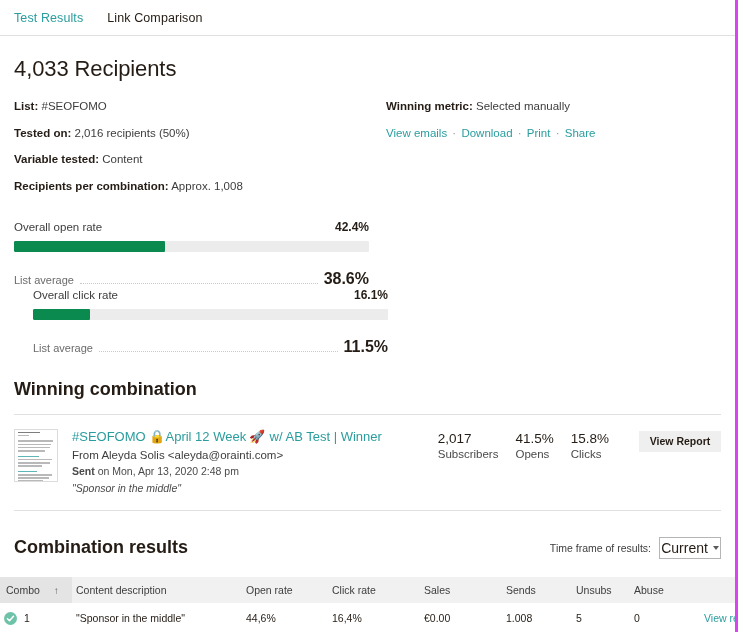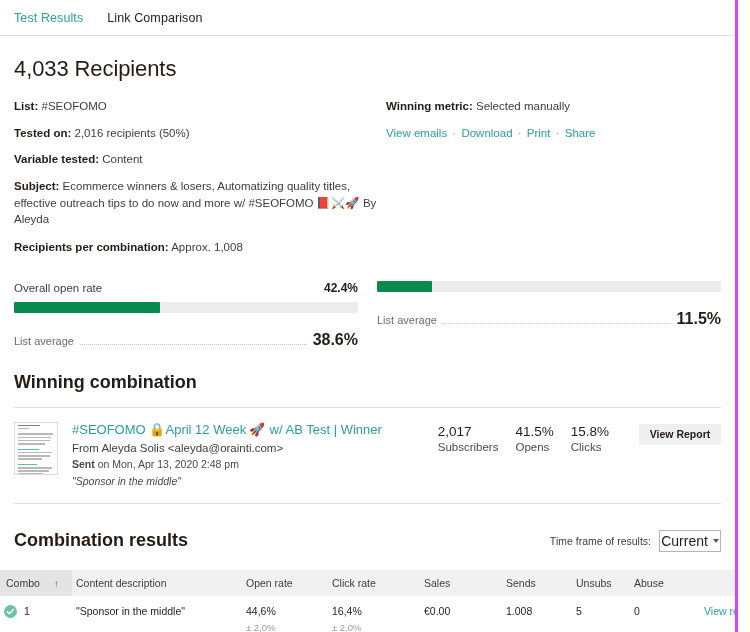--- a/index.html
+++ b/index.html
@@ -67,20 +67,21 @@
   .meta-line b { color: #241c15; font-weight: bold; }
   .meta-line.subject { margin-bottom: 11px; }
   a.lnk { color: #2a9d9e; text-decoration: none; }
   .sep { color: #9b9b9b; padding: 0 2px; }
 
   
   .rates {
     display: flex;
     gap: 0;
     margin-top: 15px;
+    flex-direction: column;
   }
   .rate-block { width: 355px; }
   .rate-block + .rate-block { margin-left: 19px; }
   .rate-head {
     display: flex;
     justify-content: space-between;
     align-items: baseline;
     font-size: 11.5px;
     margin-bottom: 7px;
   }
@@ -298,24 +299,20 @@
           <span>#SEOFOMO</span>
         </div>
         <div class="meta-line">
           <b>Tested on:</b>
           <span>2,016 recipients (50%)</span>
         </div>
         <div class="meta-line">
           <b>Variable tested:</b>
           <span>Content</span>
         </div>
-        <div class="meta-line subject">
-          <b>Subject:</b>
-          <span>Ecommerce winners &amp; losers, Automatizing quality titles, effective outreach tips to do now and more w/ #SEOFOMO 📕⚔️🚀 By Aleyda</span>
-        </div>
         <div class="meta-line">
           <b>Recipients per combination:</b>
           <span>Approx. 1,008</span>
         </div>
       </div>
 
       <div class="meta-right">
         <div class="meta-line">
           <b>Winning metric:</b>
           <span>Selected manually</span>
@@ -342,20 +339,24 @@
           <div class="bar-fill" id="bar0" style="width: 42.4%;"></div>
         </div>
         <div class="rate-avg">
           <span>List average</span>
           <span class="dots"></span>
           <span class="value">38.6%</span>
         </div>
       </div>
 
       <div class="rate-block">
+        <div class="rate-head">
+          <span class="label">Overall click rate</span>
+          <span class="value">16.1%</span>
+        </div>
         <div class="bar-track">
           <div class="bar-fill" id="bar1" style="width: 16.1%;"></div>
         </div>
         <div class="rate-avg">
           <span>List average</span>
           <span class="dots"></span>
           <span class="value">11.5%</span>
         </div>
       </div>
     </div>

